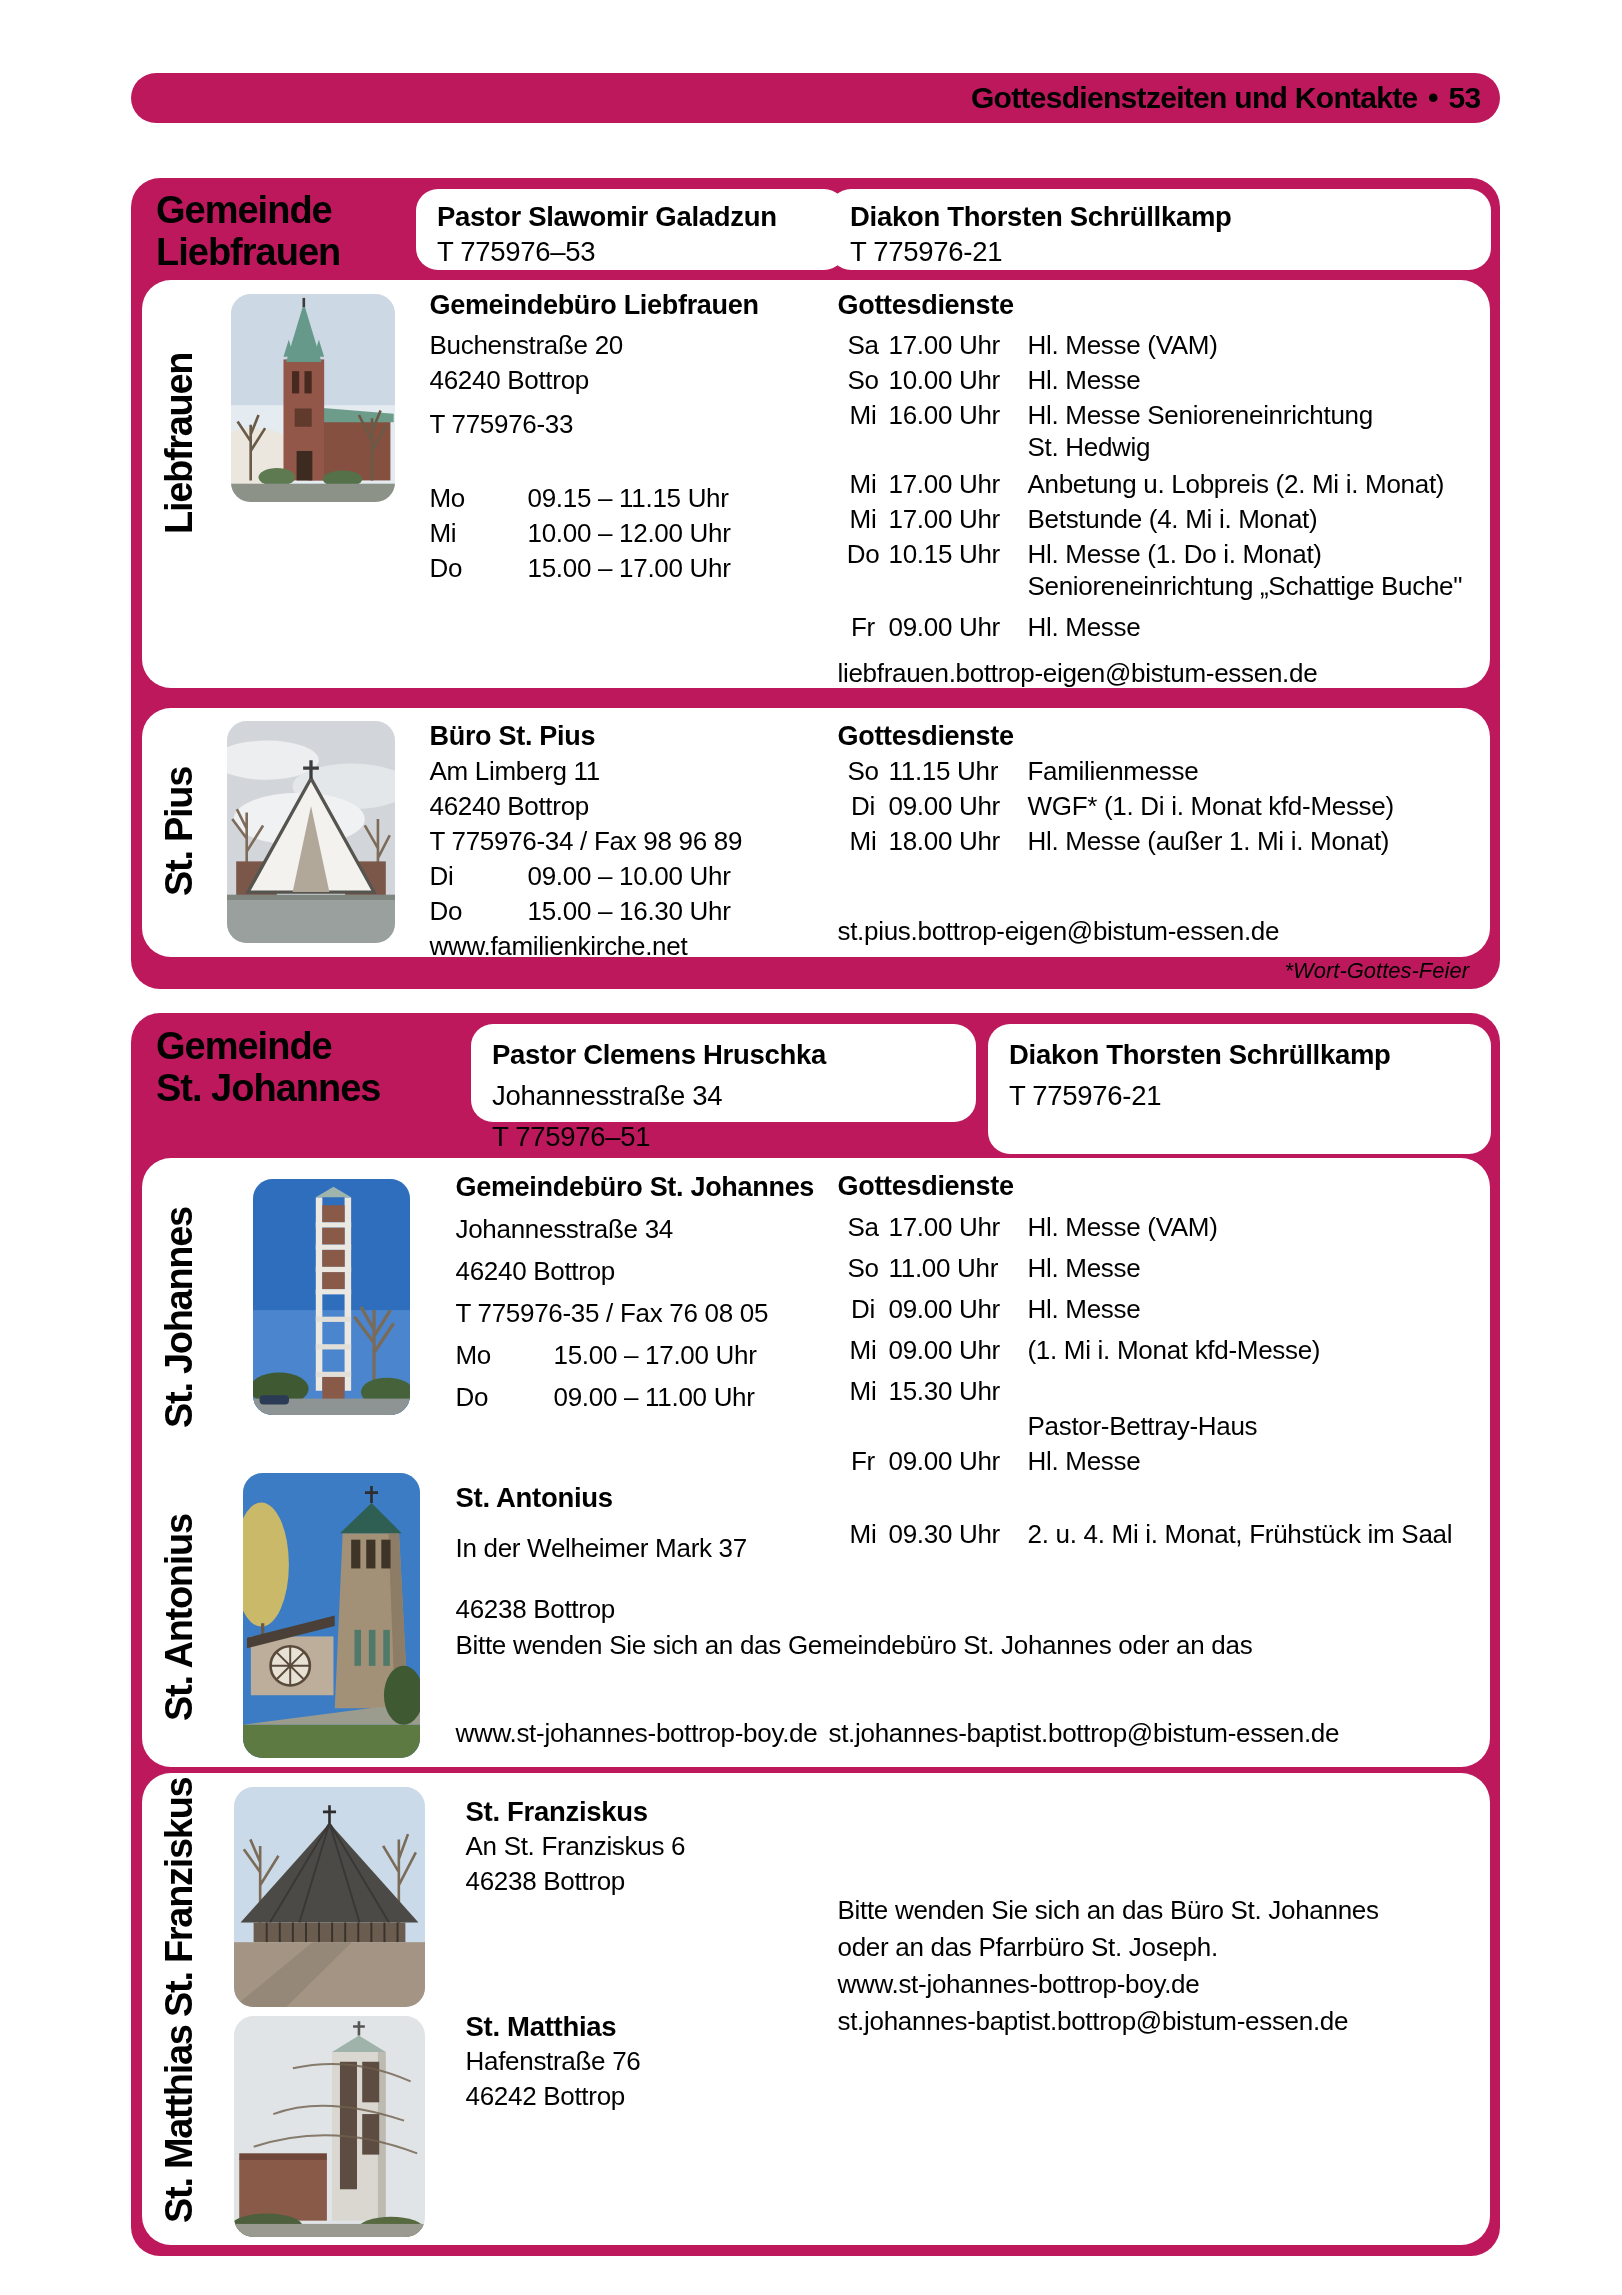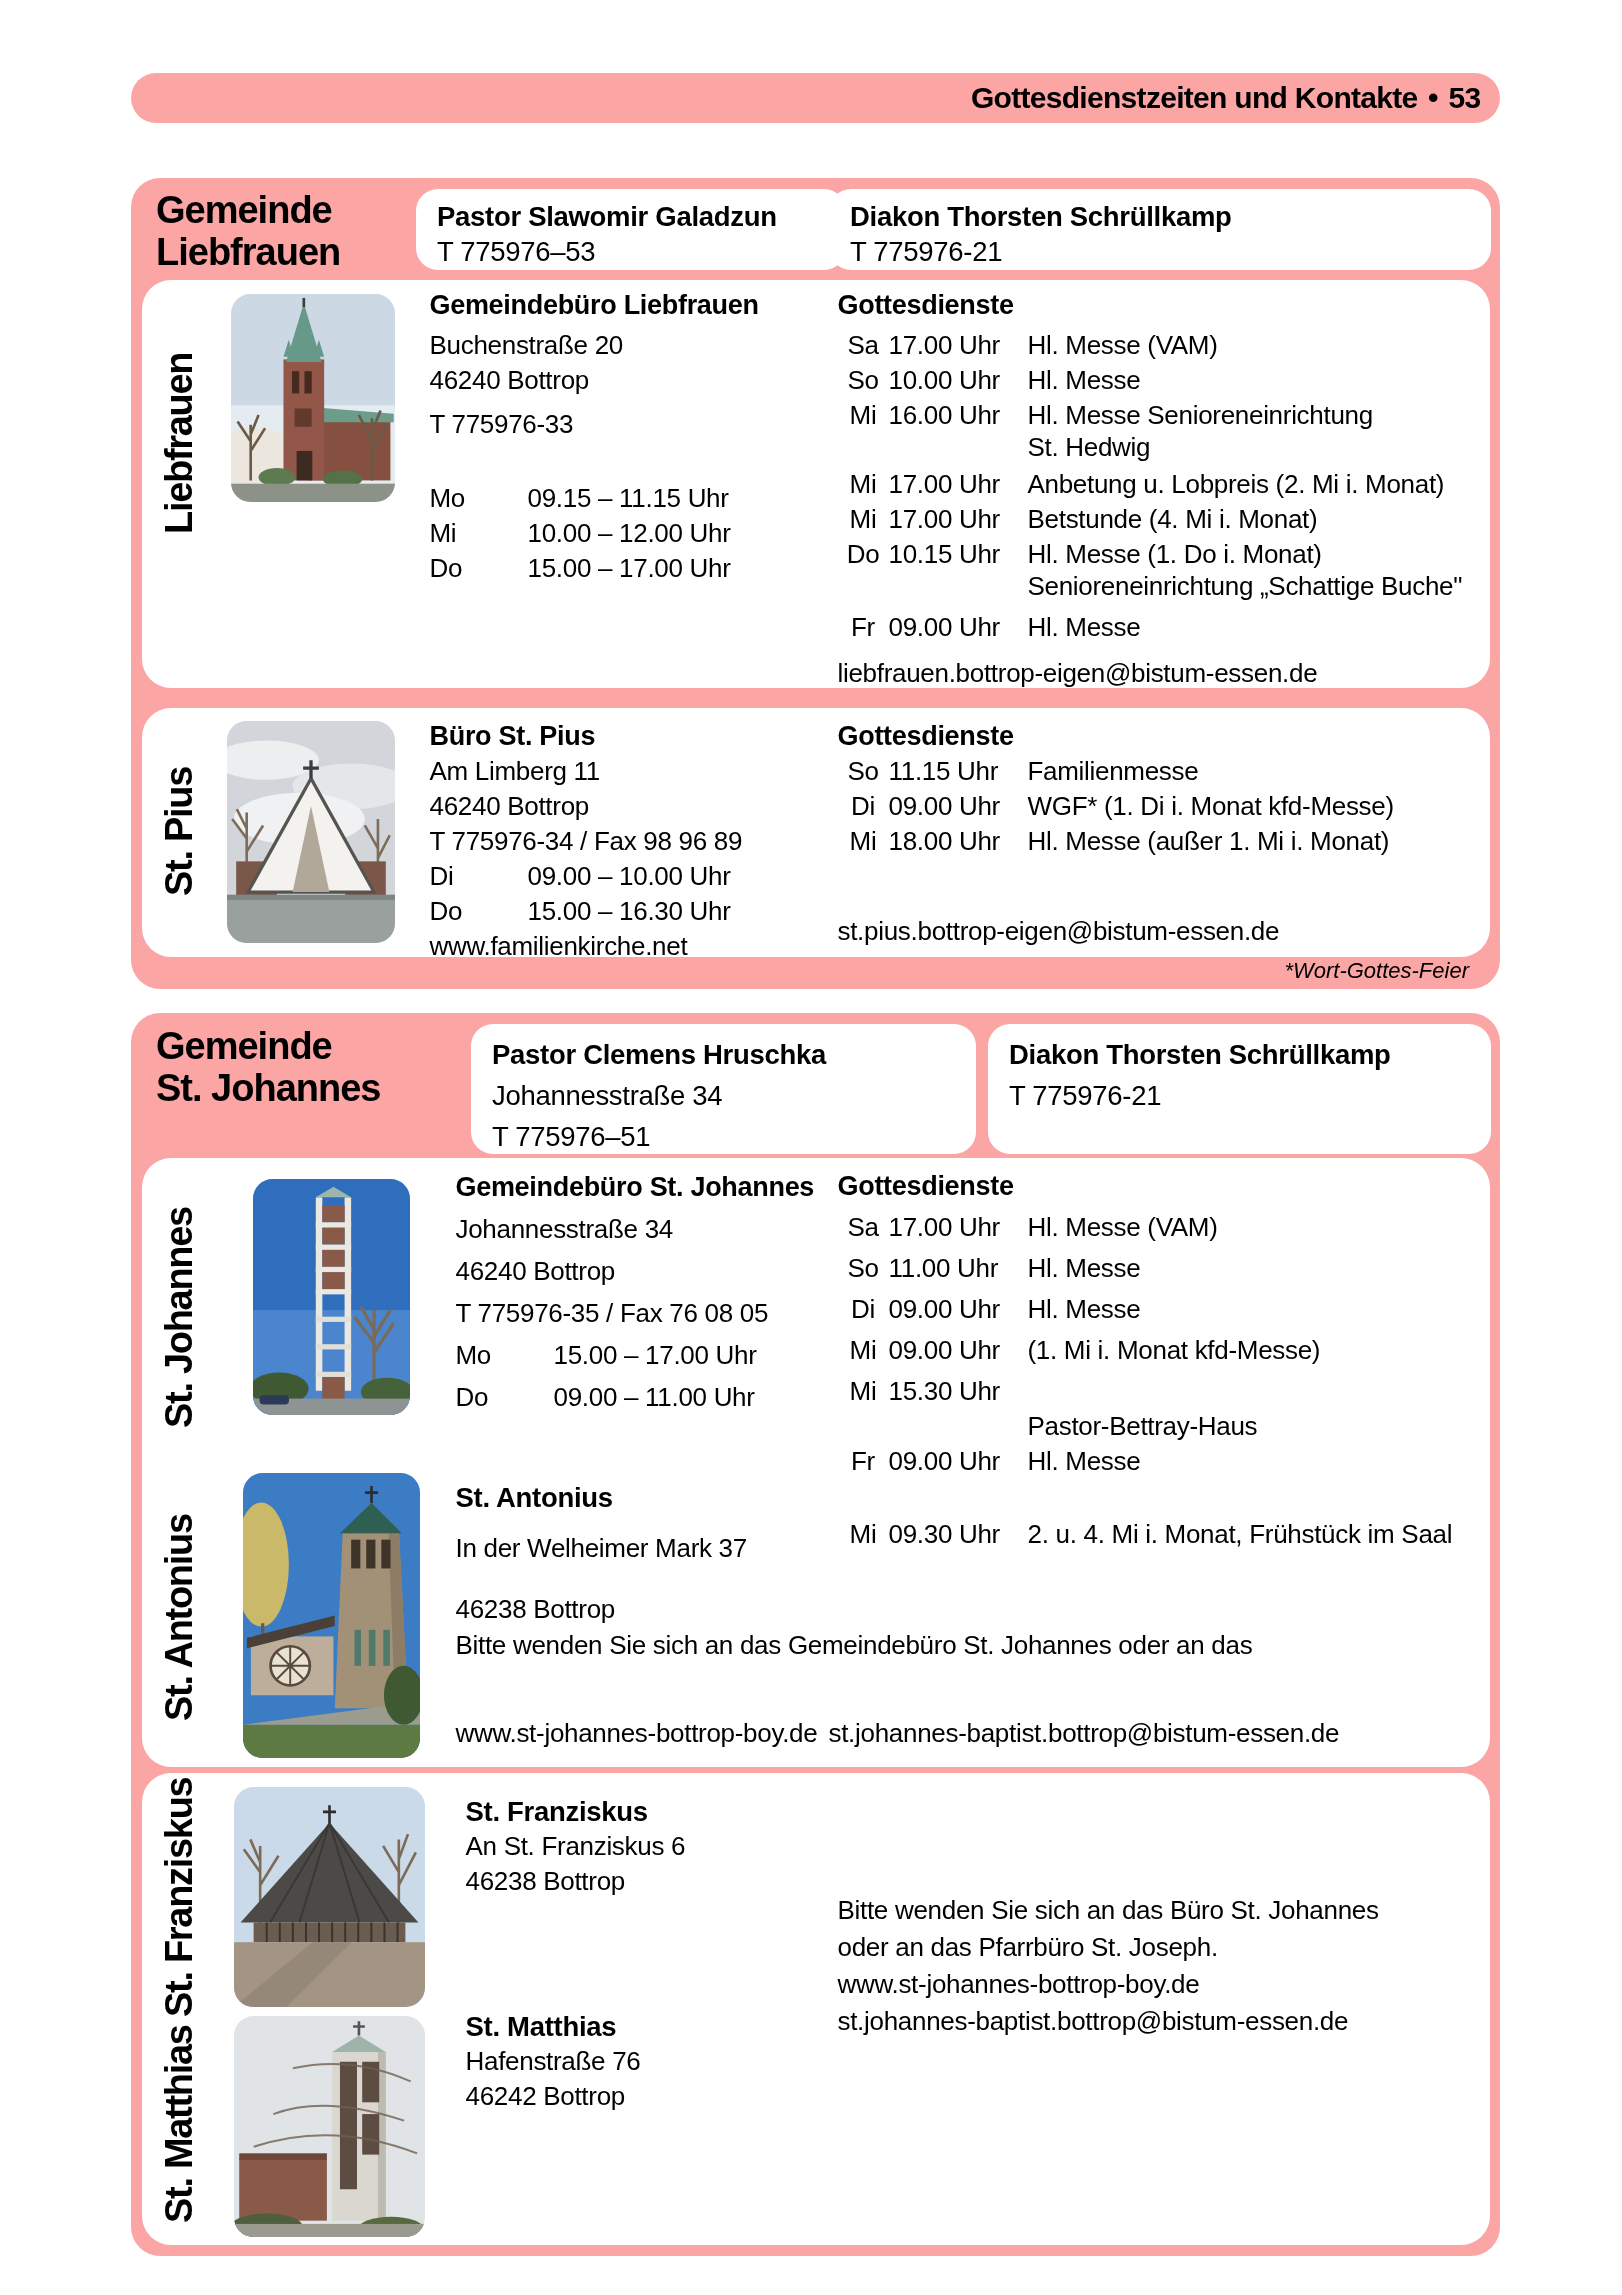--- a/index.html
+++ b/index.html
@@ -1,20 +1,20 @@
 <!DOCTYPE html>
 <html style="font-size:10.5px"><head>
 <meta charset="utf-8">
 <style>
   html,body{margin:0;padding:0;background:#ffffff;}
   .page{position:relative;width:1623px;height:2295px;background:#ffffff;
         font-family:"Liberation Sans","DejaVu Sans",sans-serif;color:#000;
         letter-spacing:-0.3px;overflow:hidden;}
   .abs{position:absolute;}
-  .pink{background:#fca5a5;}
+  .pink{background:#be185d;}
   .whitebox{background:#ffffff;}
   .rounded{border-radius:22px;}
   .rounded-lg{border-radius:29px;}
 
   
   .headerbar{left:131px;top:73px;width:1369px;height:50px;border-radius:25px;
              display:flex;align-items:center;justify-content:flex-end;
              padding-right:19.6px;box-sizing:border-box;
              font-size:30px;font-weight:bold;letter-spacing:-0.7px;}
   .headerbar .sep{margin:0 10.5px;}
@@ -246,21 +246,21 @@
     <div class="footnote">*Wort-Gottes-Feier</div>
   </div>
 
   <div class="abs pink rounded-lg section2">
 
     <div class="abs sec-title" style="left:25px;top:11.8px;">
       <div>Gemeinde</div>
       <div>St. Johannes</div>
     </div>
 
-    <div class="abs whitebox rounded contactbox tall" style="left:340px;top:10.5px;width:505px;height:130px;">
+    <div class="abs whitebox rounded contactbox tall" style="left:340px;top:10.5px;width:505px;height:98px;">
       <div class="b">Pastor Clemens Hruschka</div>
       <div>Johannesstraße 34</div>
       <div>T 775976–51</div>
     </div>
 
     <div class="abs whitebox rounded contactbox tall" style="left:857px;top:10.5px;width:503px;height:130px;">
       <div class="b">Diakon  Thorsten Schrüllkamp</div>
       <div>T 775976-21</div>
     </div>
 

